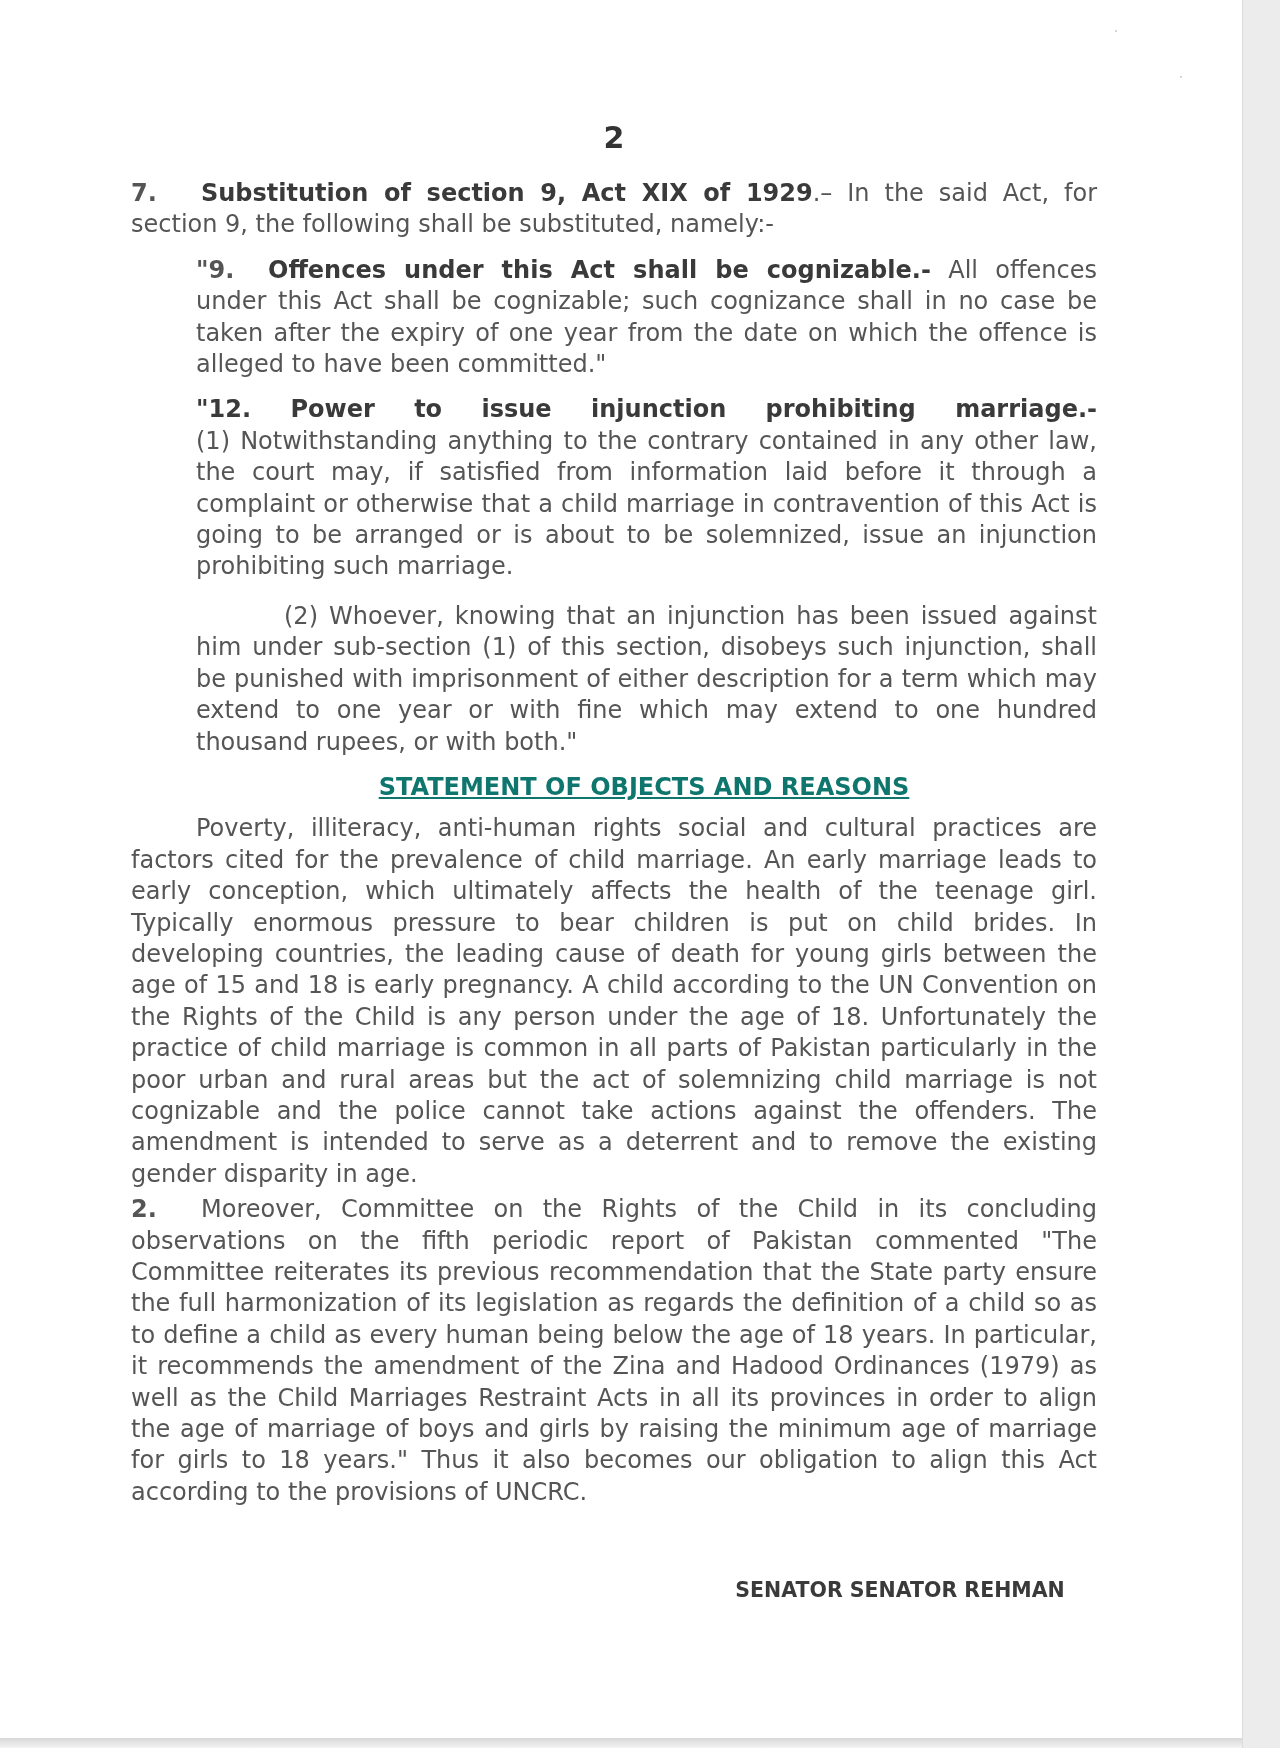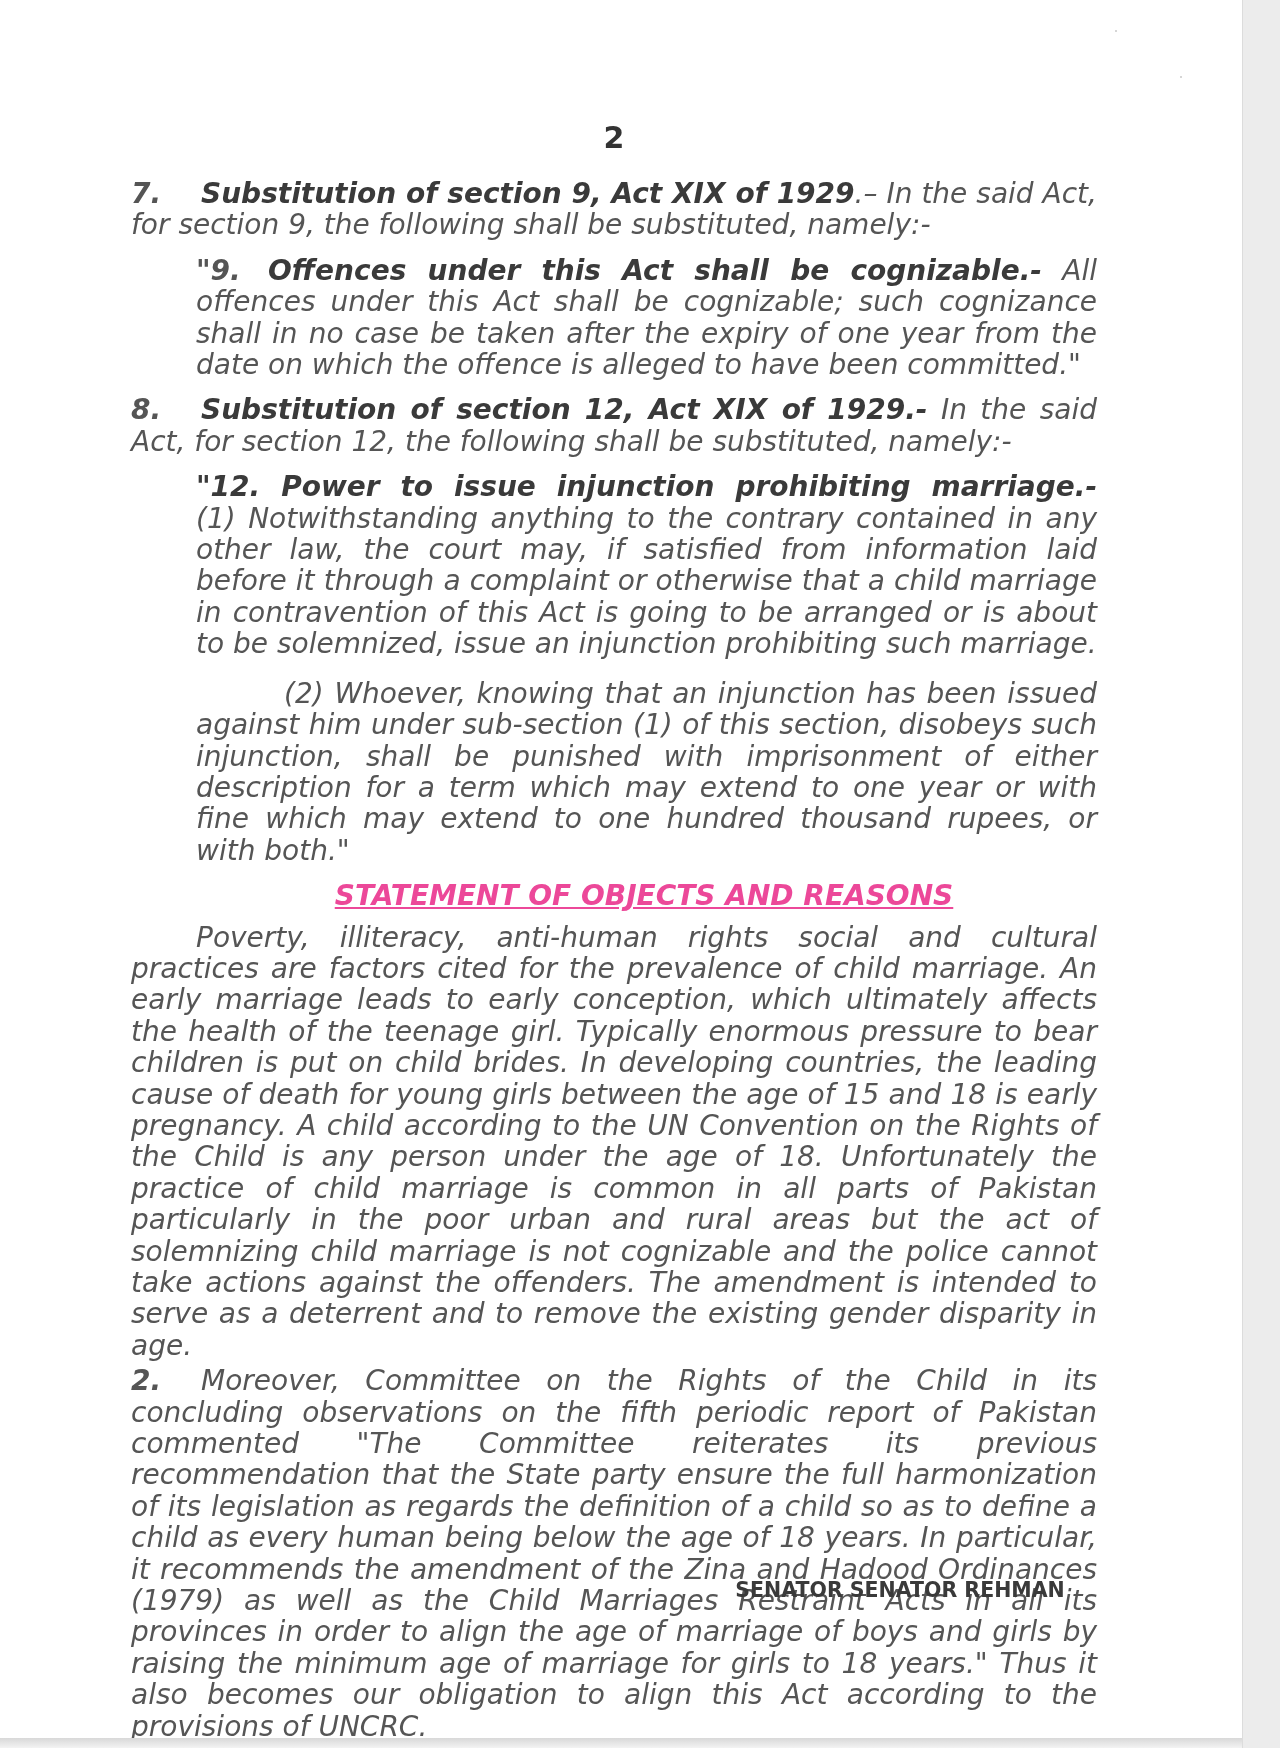--- a/index.html
+++ b/index.html
@@ -48,24 +48,23 @@
     text-align: center;
     font-size: 30px;
     font-weight: bold;
     color: #333;
   }
   .content {
     position: absolute;
     left: 131px;
     top: 178px;
     width: 966px;
-    font-size: 28px;
+    font-size: 24px;
     line-height: 31.4px;
     color: #555;
-    font-style: italic;
   }
   .para {
     text-align: justify;
     margin: 0;
   }
   .sec-heading {
     margin-top: 0;
   }
   .num {
     display: inline-block;
@@ -93,21 +92,21 @@
     text-align-last: justify;
   }
   .sub2 {
     text-indent: 88px;
     margin-top: 18px;
   }
   .statement-title {
     text-align: center;
     font-weight: bold;
     text-decoration: underline;
-    color: #ec4899;
+    color: #0f766e;
     margin: 12px 0 10px 0;
     padding-left: 60px;
   }
   .first-indent {
     text-indent: 65px;
   }
   .para2 {
     margin-top: 4px;
   }
   .signature {
@@ -146,23 +145,20 @@
     <p class="para sec-heading">
       <span class="num">7.</span><span class="bold">Substitution of section 9, Act XIX of 1929</span><span>.–</span><span> In the said Act, for section 9, the following shall be substituted, namely:-</span>
     </p>
 
     <div class="indent-block">
       <p class="para">
         <span class="quote-num">"9.</span><span class="bold">Offences under this Act shall be cognizable.-</span><span> All offences under this Act shall be cognizable; such cognizance shall in no case be taken after the expiry of one year from the date on which the offence is alleged to have been committed."</span>
       </p>
     </div>
 
-    <p class="para sec-heading">
-      <span class="num">8.</span><span class="bold">Substitution of section 12, Act XIX of 1929.-</span><span> In the said Act, for section 12, the following shall be substituted, namely:-</span>
-    </p>
 
     <div class="indent-block">
       <p class="para justify-line bold">
         <span>"12.</span>
         <span>Power to issue injunction prohibiting marriage.-</span>
       </p>
       <p class="para">(1) Notwithstanding anything to the contrary contained in any other law, the court may, if satisfied from information laid before it through a complaint or otherwise that a child marriage in contravention of this Act is going to be arranged or is about to be solemnized, issue an injunction prohibiting such marriage.</p>
       <p class="para sub2">(2)    Whoever, knowing that an injunction has been issued against him under sub-section (1) of this section, disobeys such injunction, shall be punished with imprisonment of either description for a term which may extend to one year or with fine which may extend to one hundred thousand rupees, or with both."</p>
     </div>
 

